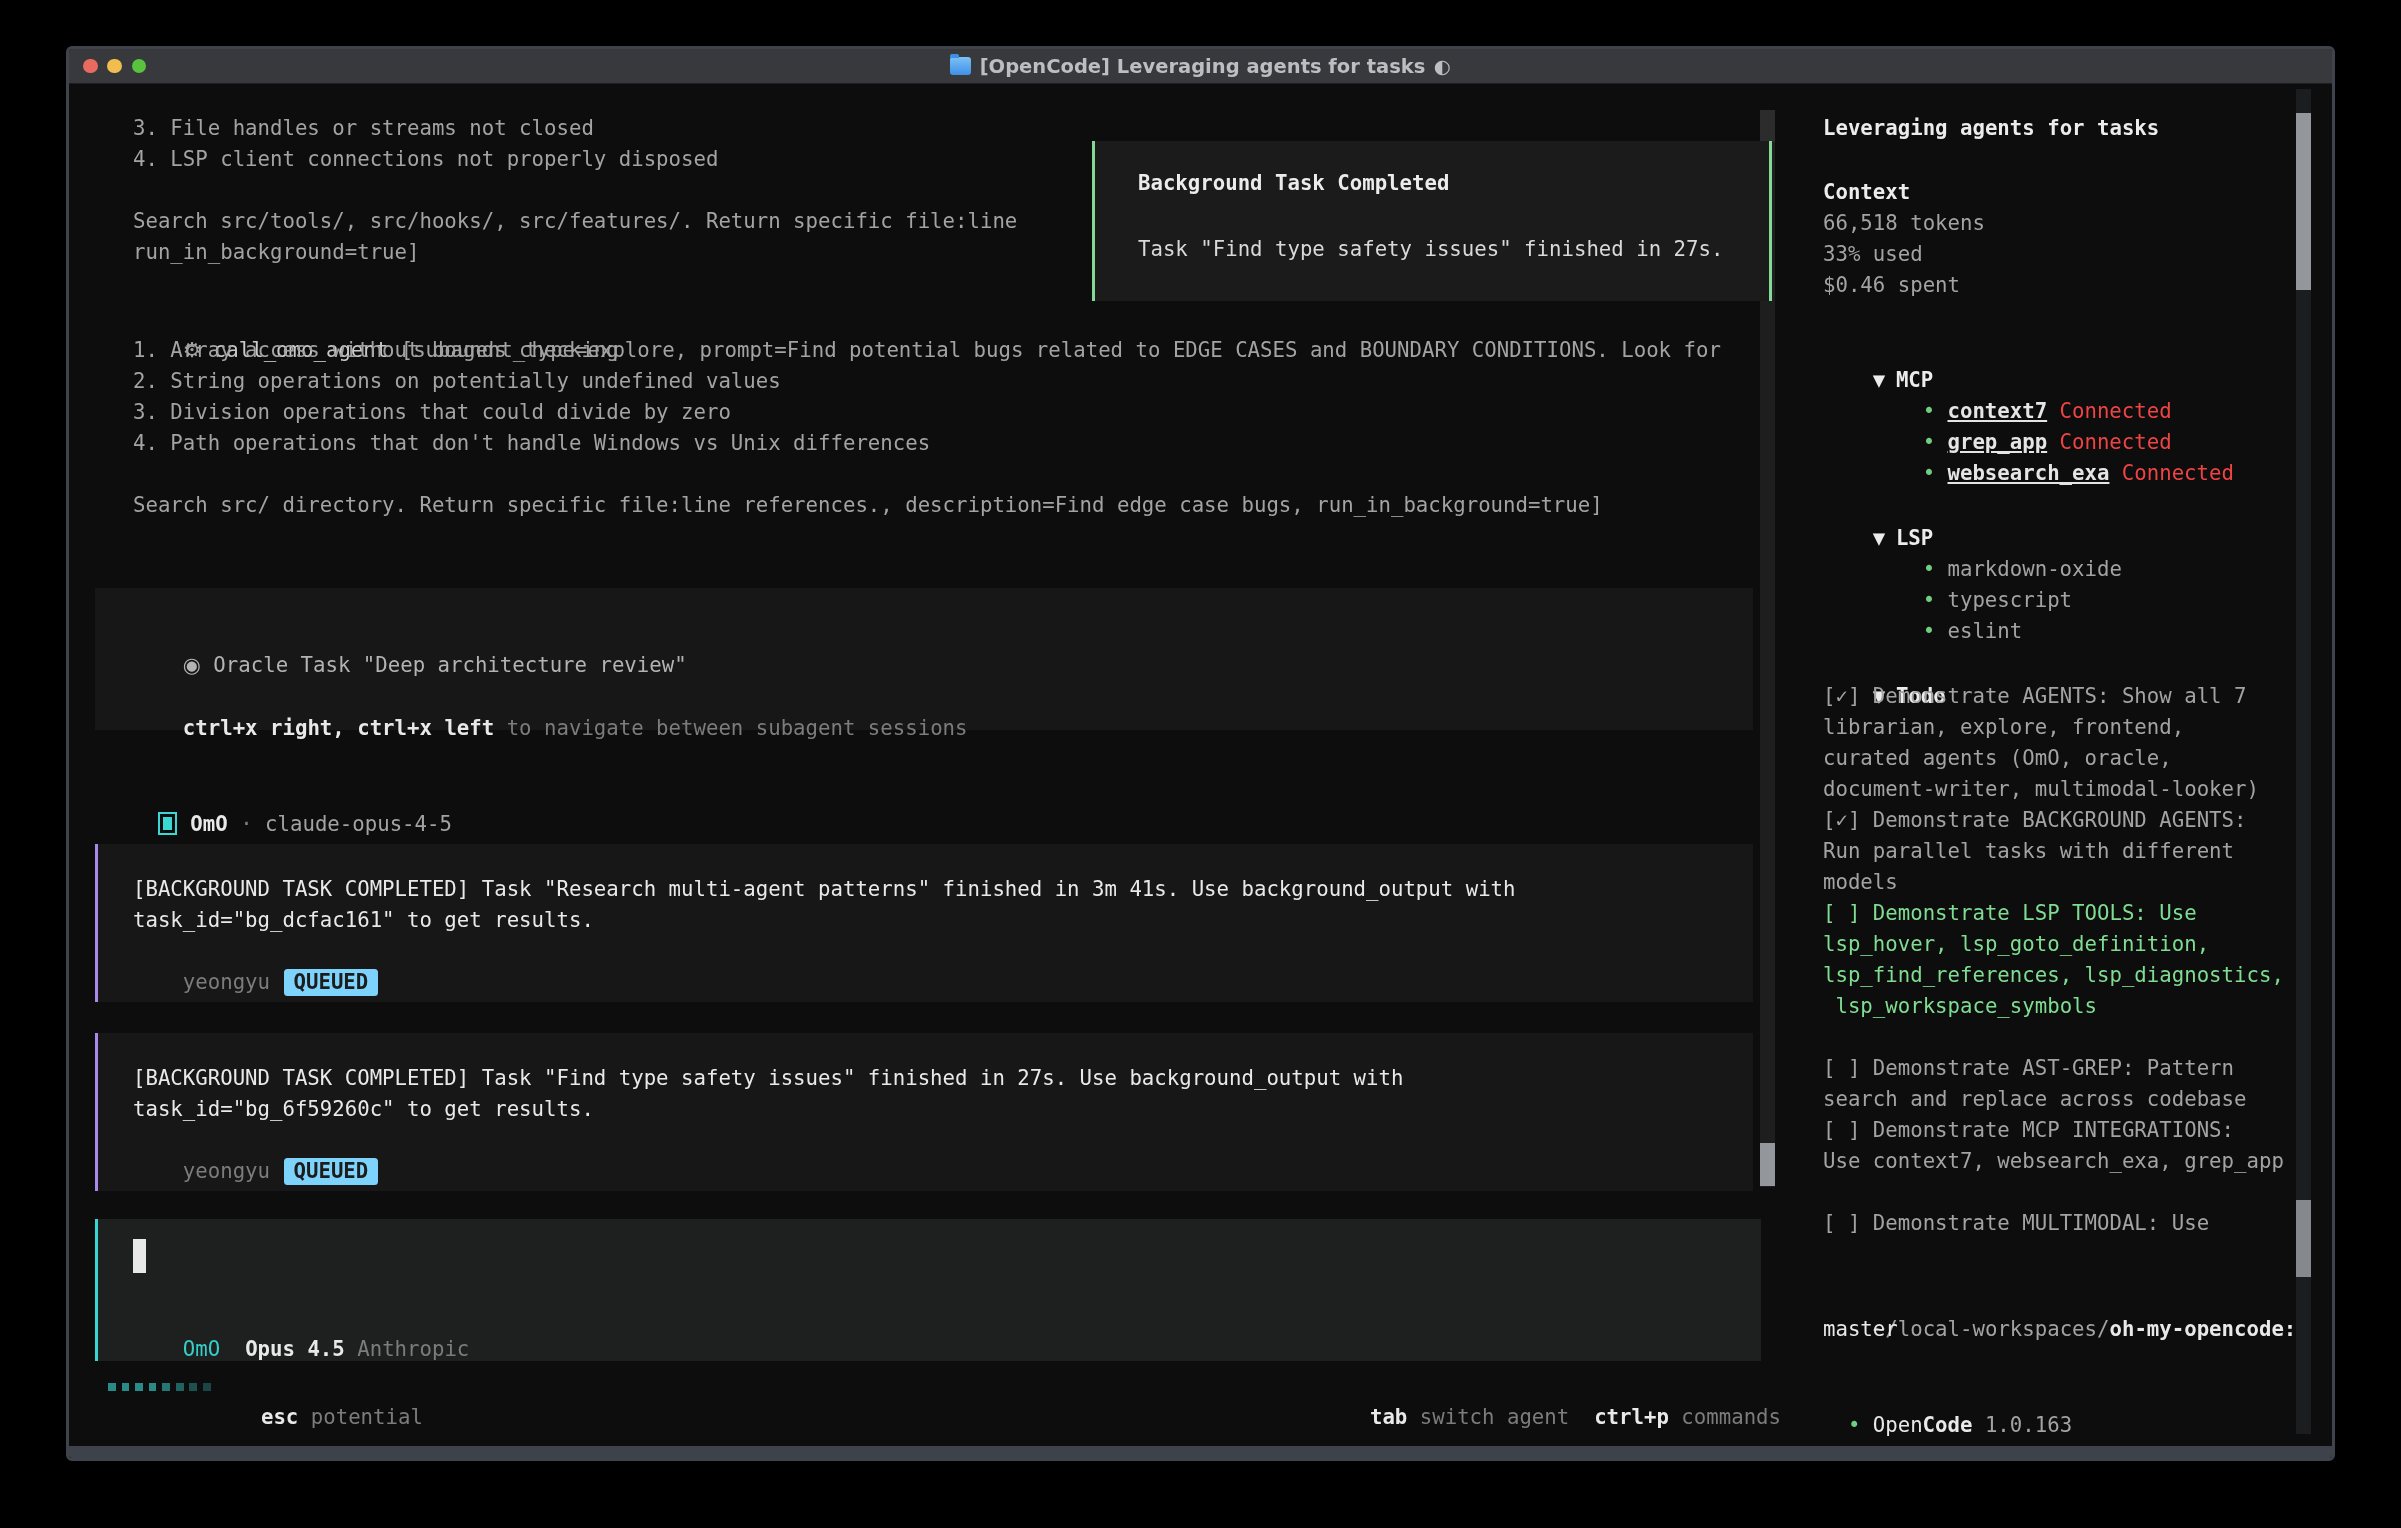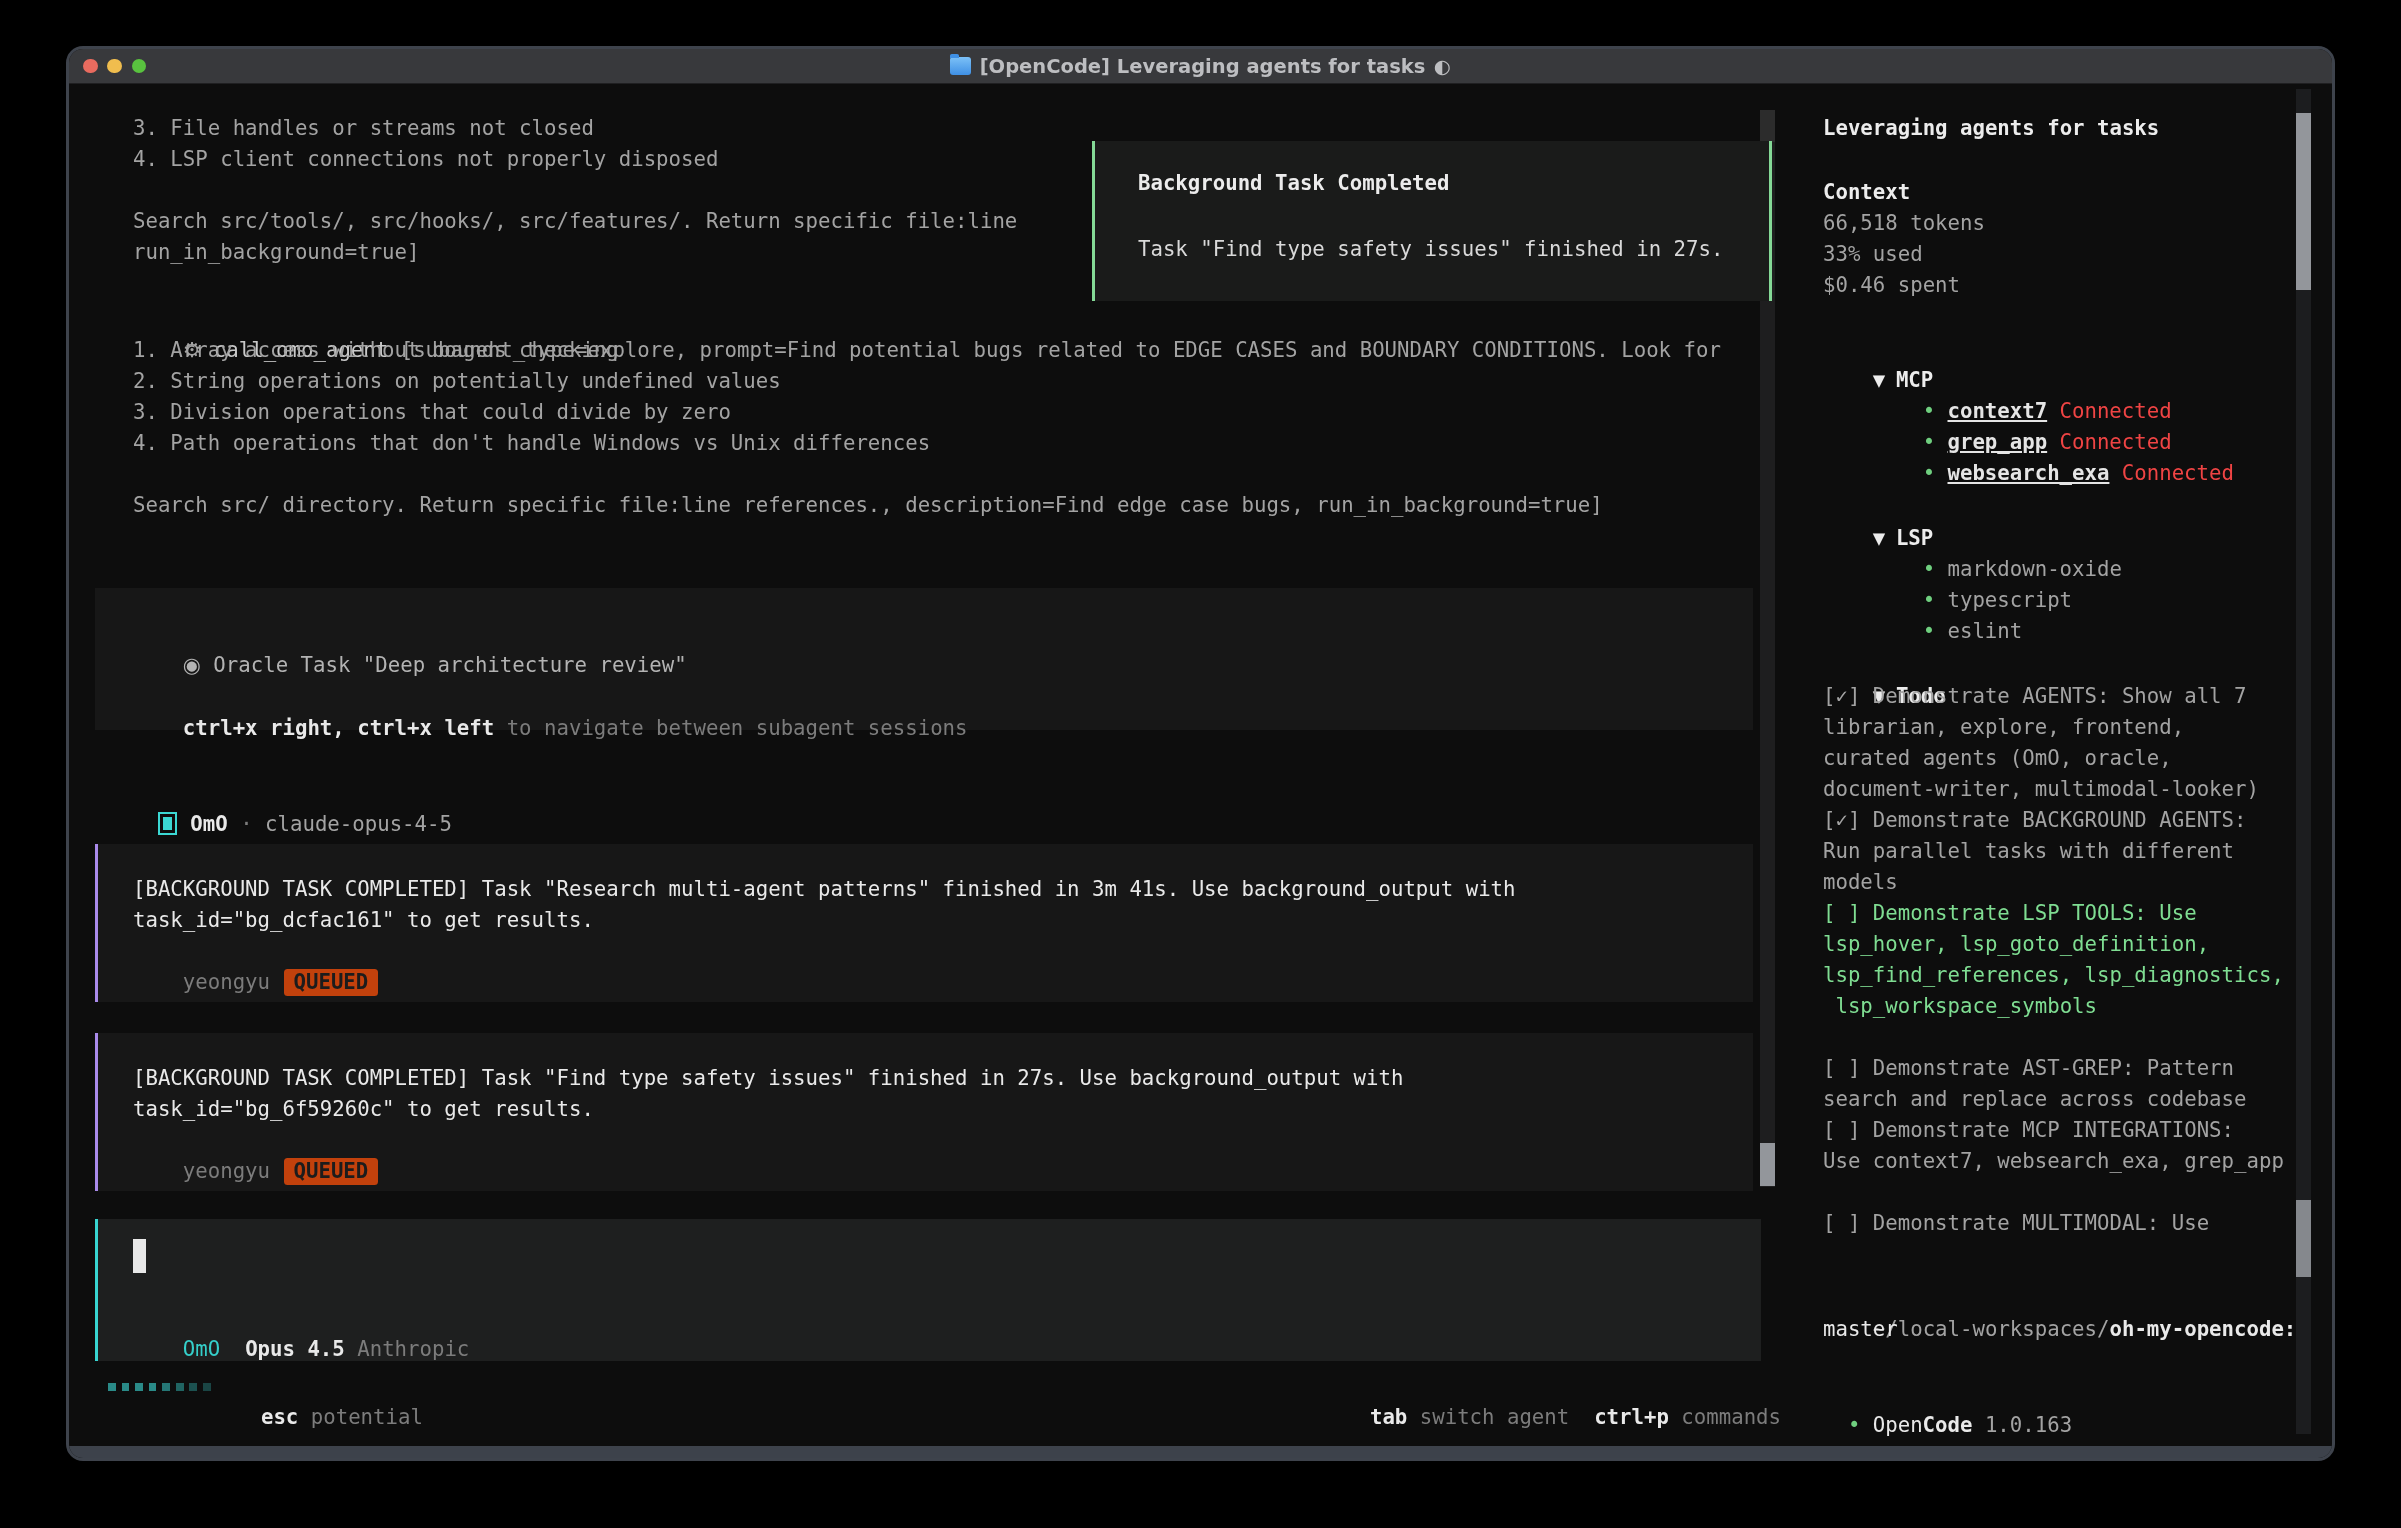--- a/index.html
+++ b/index.html
@@ -7,21 +7,21 @@
        font-family:"DejaVu Sans Mono","Liberation Mono",monospace;}
   .abs{position:absolute;}
   .ln{height:31px;line-height:31px;font-size:20.7px;white-space:pre;color:#a3a3a3;}
   .bright{color:#e9e9e9;}
   .bold{font-weight:bold;}
   .dim{color:#7c7c7c;}
   .glyph{font-family:"DejaVu Sans","Liberation Sans",sans-serif;}
 
   
   #window{position:absolute;left:66px;top:46px;width:2269px;height:1415px;
-          background:#0d0d0d;border:3.5px solid #3e434c;border-radius:17px;overflow:hidden;
+          background:#0d0d0d;border:3.5px solid #3e434c;border-radius:6px;overflow:hidden;
           box-sizing:border-box;}
   #titlebar{position:absolute;left:0;top:0;right:0;height:34px;background:#38393c;
             border-bottom:1.2px solid #1f1f21;display:flex;align-items:center;}
   .tl-group{position:absolute;left:14px;top:0;height:34px;display:flex;align-items:center;gap:9.5px;}
   .tl{width:14.8px;height:14.8px;border-radius:50%;display:inline-block;}
   .tl.red{background:#e96b5f;} .tl.yellow{background:#f0bd4e;} .tl.green{background:#59c23f;}
   .title-center{margin:0 auto;display:flex;align-items:center;gap:8.3px;
                 font-family:"DejaVu Sans","Liberation Sans",sans-serif;
                 font-size:19.5px;font-weight:bold;color:#bdbec1;}
   .file-icon{width:21px;height:17.7px;border-radius:3px;background:linear-gradient(#7cc1f7,#3f90e5);
@@ -29,21 +29,21 @@
   .file-icon .file-fold{position:absolute;left:0;top:-3px;width:8.9px;height:3.5px;border-radius:1.8px 1.8px 0 0;
              background:#3f90e5;}
   #window-bottom-strip{position:absolute;left:0;right:0;bottom:0;height:11.8px;background:#3d424b;}
 
   
   .scroll-track{background:#1e1e1f;}
   .scroll-thumb{background:#93969b;}
   .msgbox{left:95px;width:1658px;height:158px;background:#171717;border-left:3.5px solid #a98aea;
           padding:29.5px 0 0 35px;box-sizing:border-box;}
   .badge{display:inline-block;height:27px;line-height:27px;padding:0 9.5px;margin-left:14px;
-         background:#c2410c;color:#1c1c1c;font-weight:bold;border-radius:3.5px;font-size:20.7px;vertical-align:middle;}
+         background:#7dd3fc;color:#1c1c1c;font-weight:bold;border-radius:3.5px;font-size:20.7px;vertical-align:middle;}
   #notification{left:1092px;top:141px;width:680px;height:160px;background:#1a1b1a;
                 border-left:3px solid #84d996;border-right:3px solid #84d996;
                 padding:27px 0 0 43px;box-sizing:border-box;z-index:50;}
   #notification .body-line{margin-top:35px;color:#d9d9d9;}
   #oraclebox{left:95px;top:588px;width:1658px;height:142px;background:#171717;
              padding:31px 0 0 38px;box-sizing:border-box;}
   #oraclebox .hint{margin-top:32px;}
   #inputbox{left:95px;top:1219px;width:1666px;height:142px;background:#1e1f1f;
             border-left:3.5px solid #38d5d1;box-sizing:border-box;}
   #input-cursor{position:absolute;left:35px;top:19.5px;width:13px;height:34px;background:#e8e8e8;}

